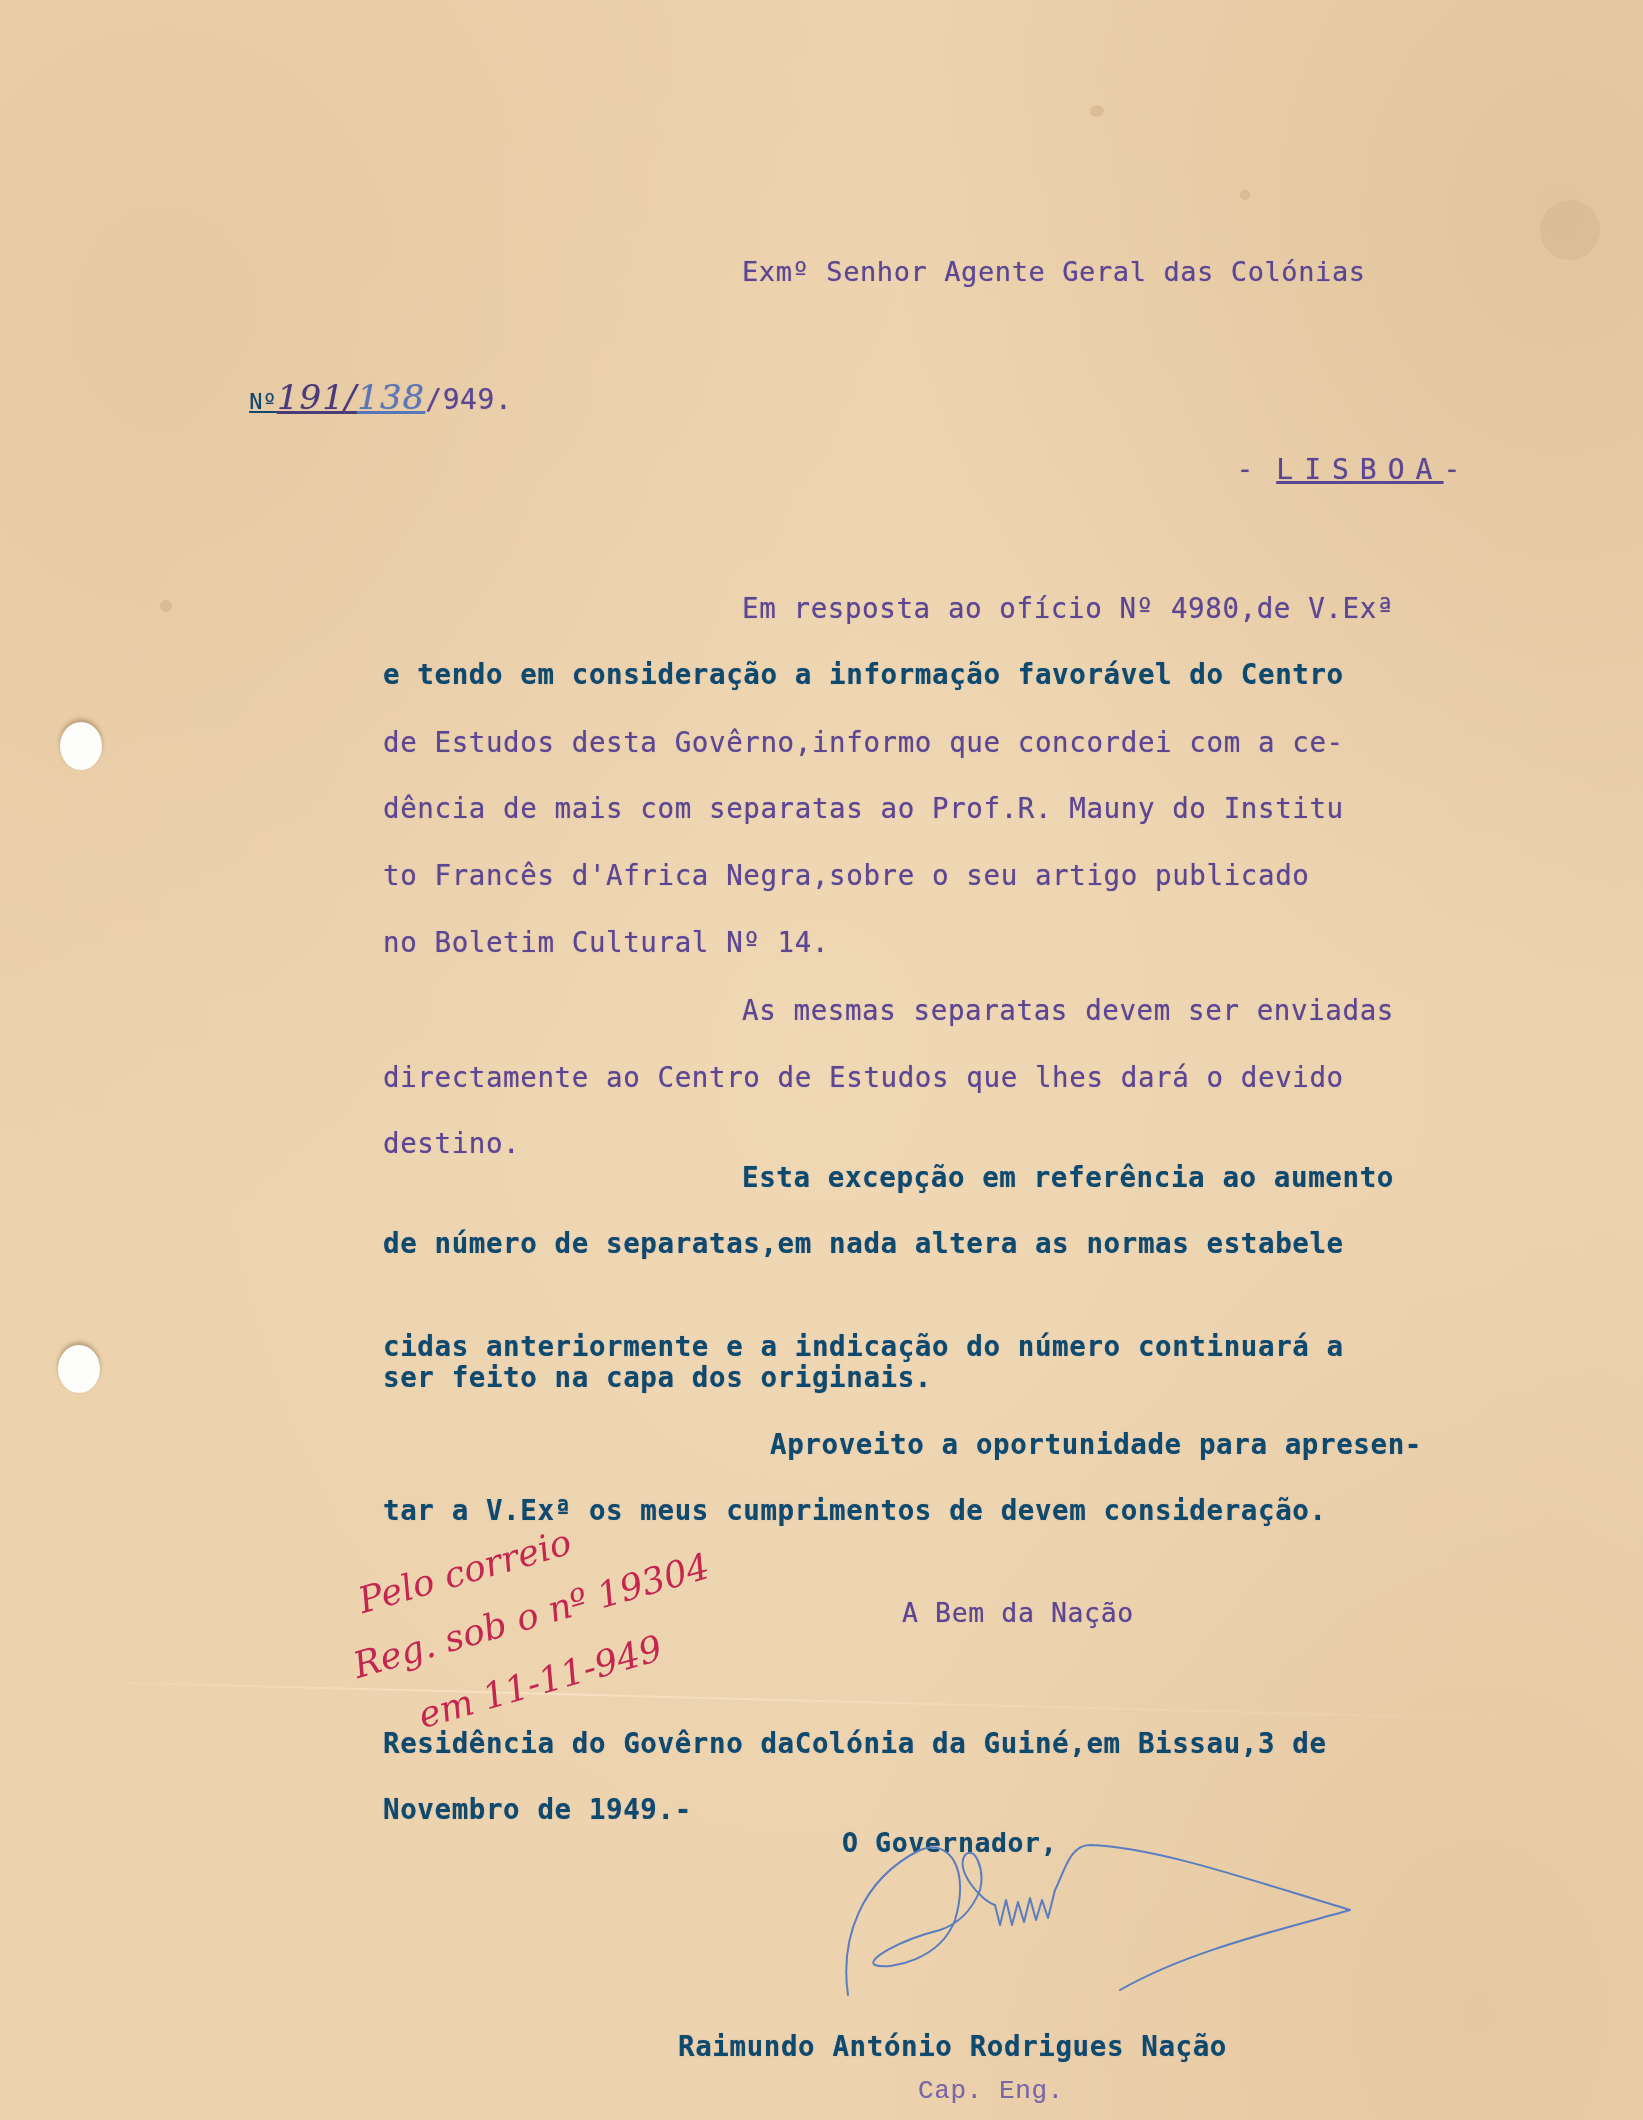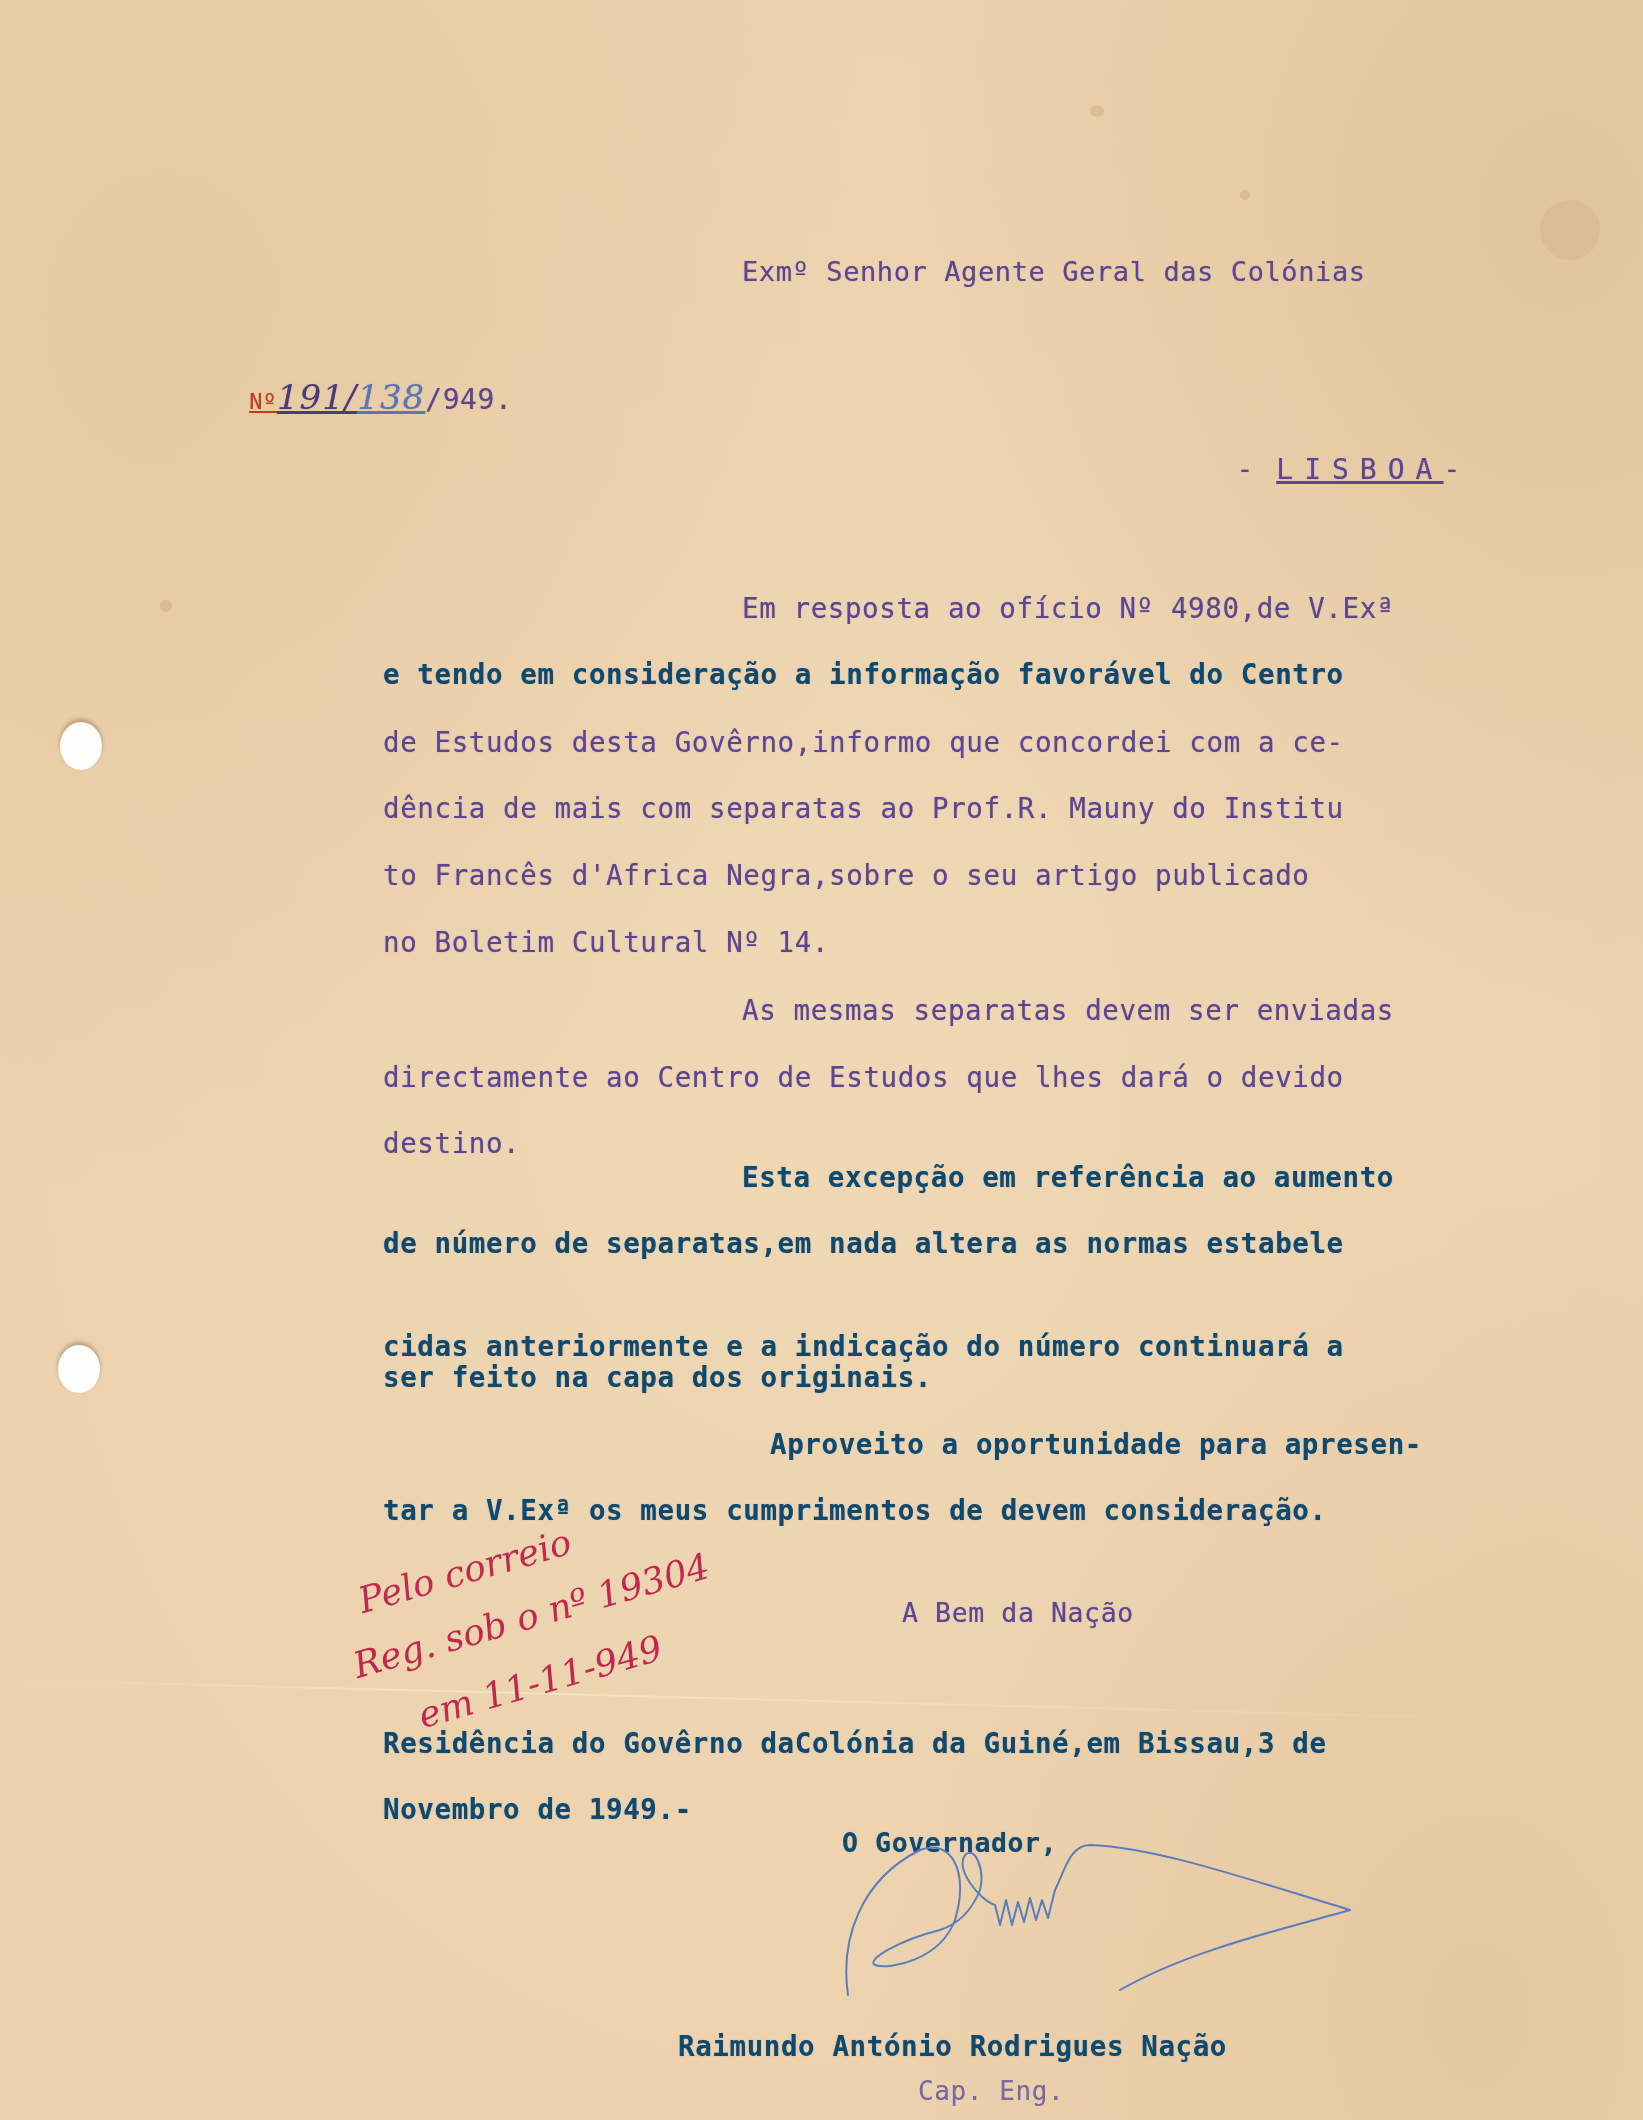--- a/index.html
+++ b/index.html
@@ -49,21 +49,21 @@
       top: 258px;
       font-size: 27px;
     }
     .ref-number {
       left: 183px;
       top: 353px;
     }
     .ref-prefix {
       font-size: 22px;
       text-decoration: underline;
-      color: #c2410c;
+      color: #0c4a6e;
     }
     .ref-hand {
       font-family: "DejaVu Serif", "Liberation Serif", serif;
       font-style: italic;
       font-size: 34px;
       color: #4a3b7a;
       text-decoration: underline;
       letter-spacing: 1px;
     }
     .ref-hand2 {
@@ -188,15 +188,15 @@
   <div class="typed" style="left:902px;top:1600px;">A Bem da Nação</div>
   <div class="typed bold" style="left:383px;top:1730px;font-size:27.5px;">Residência do Govêrno daColónia da Guiné,em Bissau,3 de</div>
   <div class="typed bold" style="left:383px;top:1796px;font-size:27.5px;">Novembro de 1949.-</div>
   <div class="typed bold" style="left:842px;top:1830px;">O Governador,</div>
 
   <svg class="signature" viewBox="0 0 560 180">
     <path d="M 18 165 C 10 110, 30 50, 90 20 C 120 8, 140 40, 125 90 C 110 130, 60 140, 45 135 C 35 130, 70 110, 110 100 C 125 95, 140 85, 150 60 C 155 40, 145 15, 135 25 C 125 40, 150 70, 165 75 L 170 95 L 176 70 L 182 95 L 188 72 L 194 92 L 200 68 L 206 90 L 212 70 L 218 88 L 225 60 C 235 40, 240 15, 260 15 C 330 18, 420 50, 520 80 C 450 100, 360 120, 290 160" fill="none" stroke="#5a7cc0" stroke-width="2" stroke-linecap="round" stroke-linejoin="round"></path>
   </svg>
 
   <div class="typed bold" style="left:678px;top:2033px;font-size:27.5px;">Raimundo António Rodrigues Nação</div>
-  <div class="typed light" style="left:918px;top:2078px;font-size:26px;">Cap. Eng.</div>
+  <div class="typed light" style="left:918px;top:2078px;font-size:26px;font-family:Liberation Mono, monospace;">Cap. Eng.</div>
 
 </div>
 
 </body></html>

